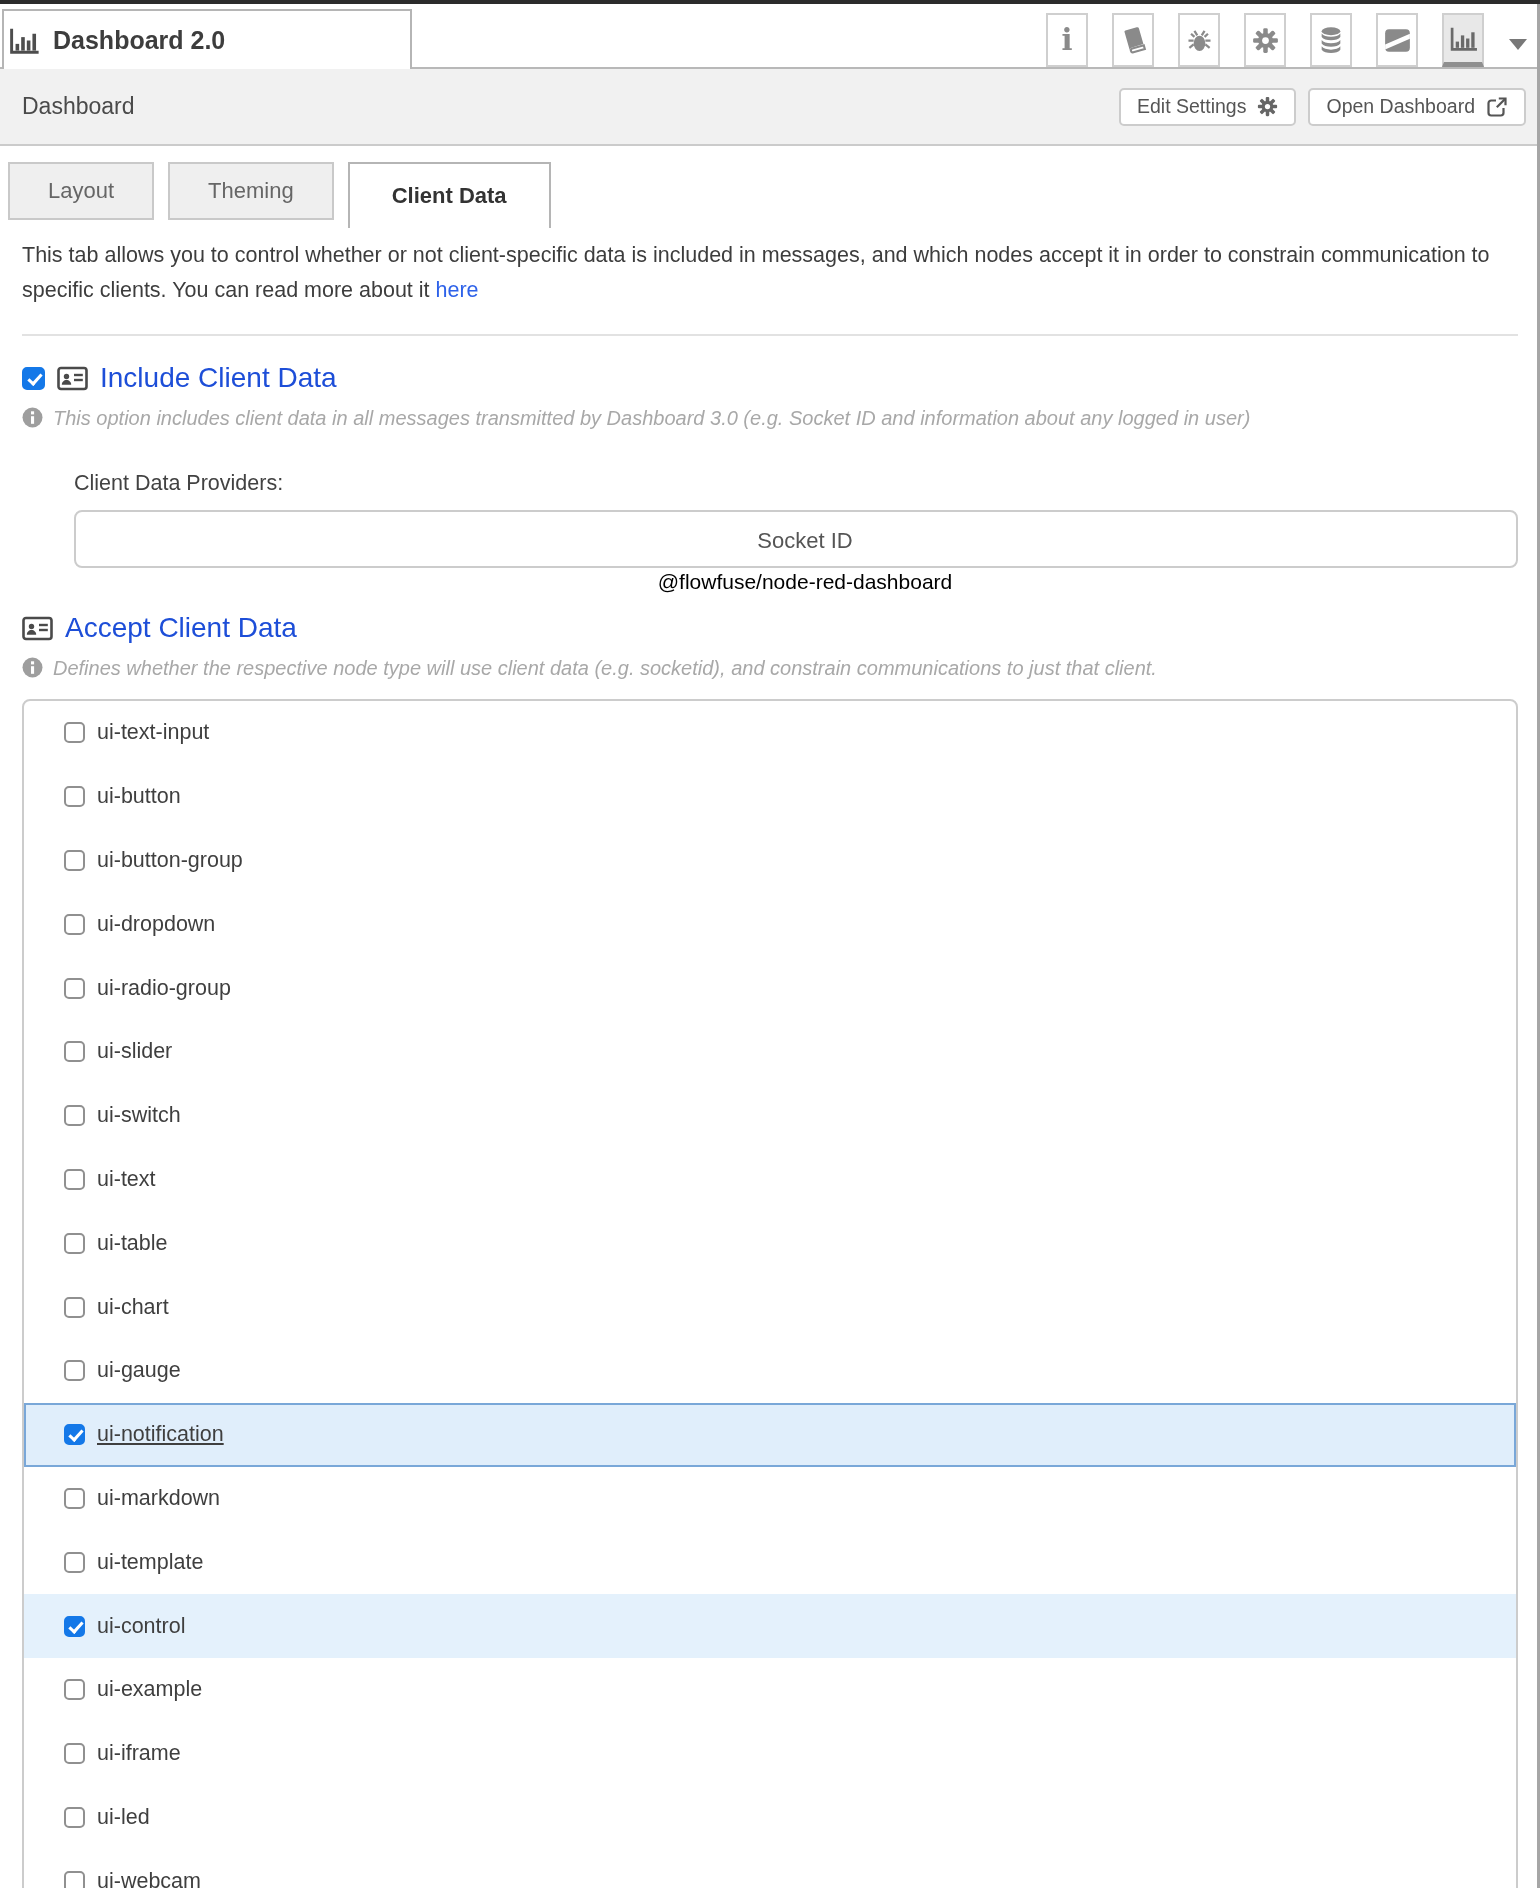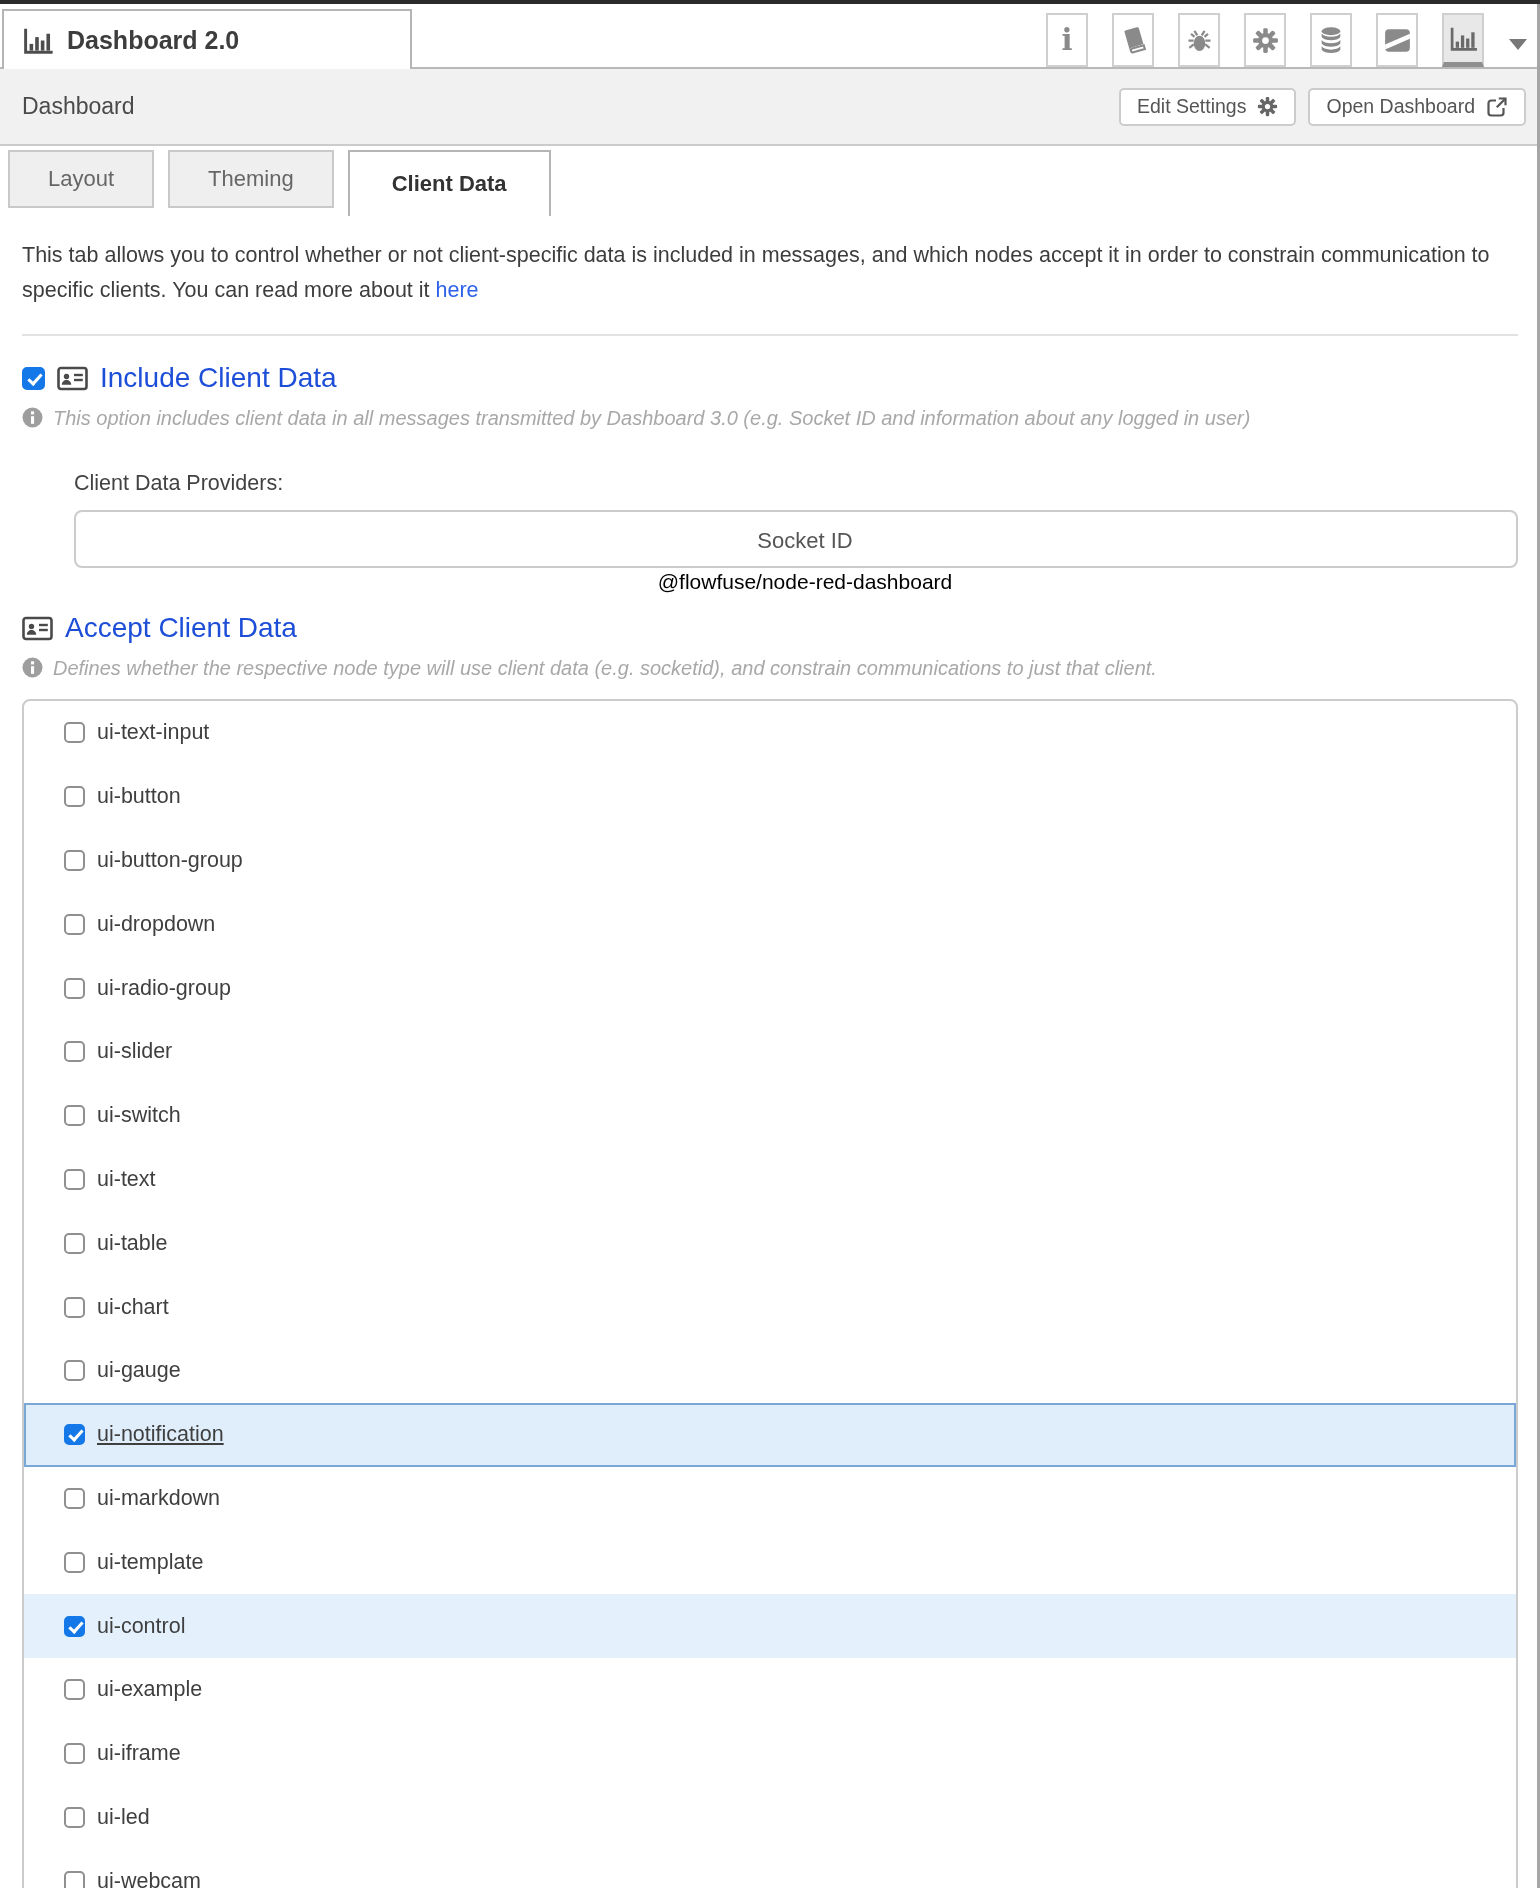--- a/index.html
+++ b/index.html
@@ -6,41 +6,41 @@
   html,body { width:1540px; height:1888px; overflow:hidden; background:#fff;
               font-family:"Liberation Sans", sans-serif; color:#444; position:relative; }
 
   .top-strip { height:4px; background:#2b2b2b; }
   .right-edge { position:absolute; top:4px; right:0; width:3px; height:1884px; background:#a6a6a6; z-index:50; }
 
   
   .tabbar { position:relative; height:65px; background:#fff; border-bottom:2px solid #b8b8b8; }
   .sidebar-tab { position:absolute; left:2px; top:5px; bottom:-2px; width:410px; background:#fff;
                  border:2px solid #b5b5b5; border-bottom:none; z-index:2;
-                 display:flex; align-items:center; gap:13px; padding-left:18px;
+                 display:flex; align-items:center; gap:13px; padding-left:4px;
                  font-size:25px; font-weight:bold; color:#3d3d3d; }
   .side-icons { position:absolute; right:56px; top:9px; display:flex; gap:24px; }
   .icon-btn { width:42px; height:54px; background:#fff; border:2px solid #cfcfcf;
               display:flex; align-items:center; justify-content:center; color:#8a8a8a; }
   .icon-btn.active { background:#e8e8e8; border-bottom:5px solid #8f8f8f; color:#6a6a6a; }
   .info-glyph::before { content:"i"; font-family:"DejaVu Serif", serif; font-weight:bold; font-size:29px; line-height:1; }
   .caret-btn { position:absolute; right:12px; top:30px; width:20px; height:20px; display:flex; align-items:center; justify-content:center; }
   .caret-down { width:0; height:0; border-left:9px solid transparent; border-right:9px solid transparent; border-top:11px solid #787878; }
 
   
   .subheader { height:77px; background:#f1f1f1; border-bottom:2px solid #cbcbcb;
                display:flex; align-items:center; padding:0 14px 0 22px; }
   .subheader-title { font-size:23px; color:#4a4a4a; }
   .hdr-buttons { margin-left:auto; display:flex; gap:12px; }
   .hdr-btn { display:flex; align-items:center; gap:11px; height:38px; padding:0 16px;
              background:#fff; border:2px solid #ccc; border-radius:5px;
              font-size:19.5px; color:#555; cursor:pointer; }
 
   
-  .edit-tabs { display:flex; align-items:flex-start; gap:14px; padding:4px 0 0 8px; height:70px; }
+  .edit-tabs { display:flex; align-items:flex-start; gap:14px; padding:16px 0 0 8px; height:70px; }
   .tab { height:58px; padding:0 38px; display:flex; align-items:center; justify-content:center;
          background:#efefef; border:2px solid #c9c9c9; font-size:22px; color:#666; cursor:pointer; }
   .tab.active { height:66px; background:#fff; border:2px solid #b5b5b5; border-bottom:none;
                 font-weight:bold; color:#333; padding:0 42px; }
 
   
   .content { padding:0 22px; }
   .intro { margin-top:22px; font-size:21.5px; line-height:35px; color:#3d3d3d; max-width:1500px; }
   .intro a { color:#2e62e9; text-decoration:none; cursor:pointer;margin-top:30px; }
   .divider { margin-top:26px; border-top:2px solid #e2e2e2; }

